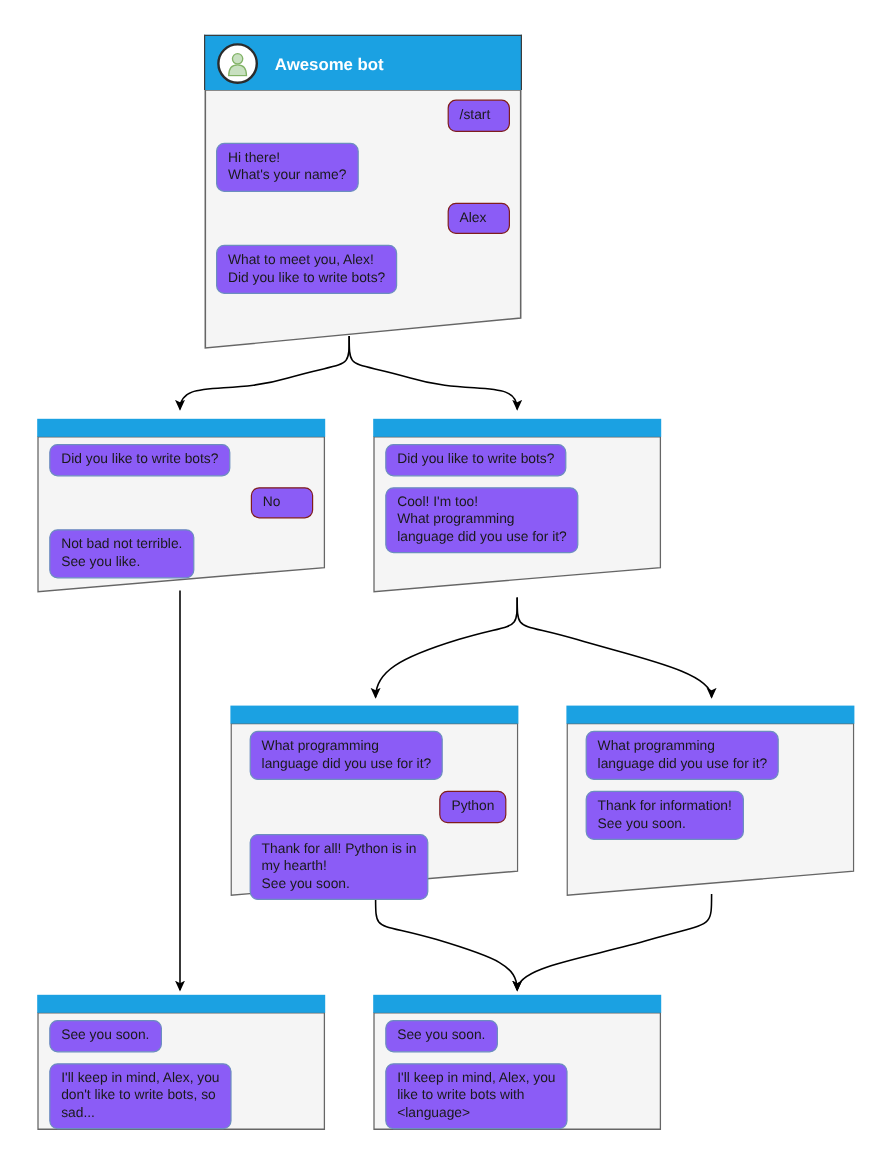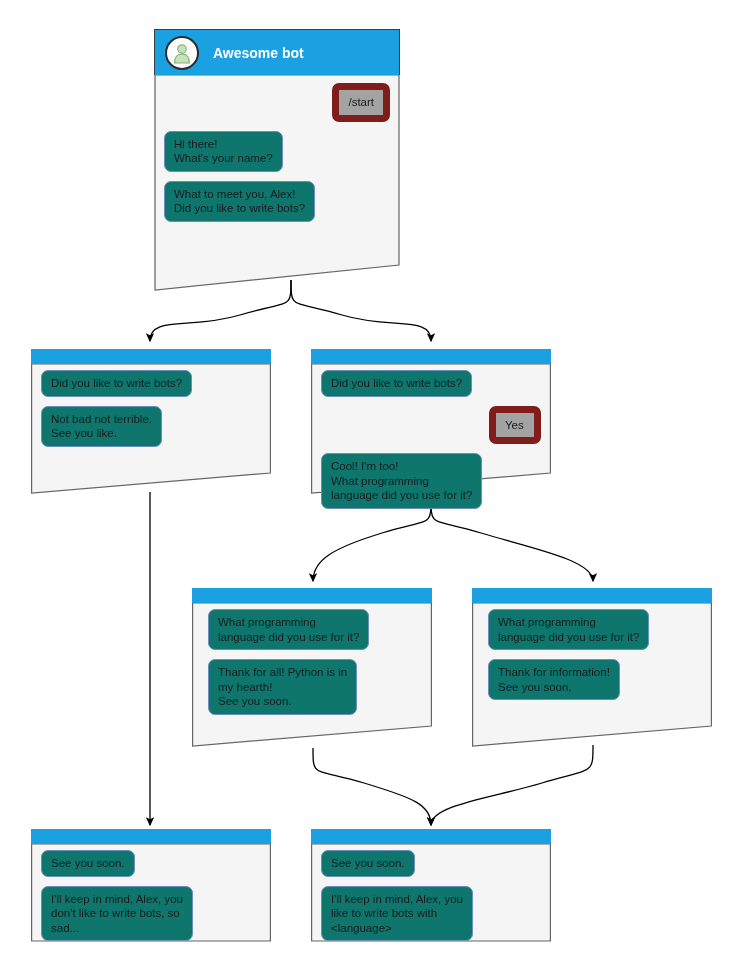--- a/index.html
+++ b/index.html
@@ -109,26 +109,26 @@
     font-size: 11.5px;
     line-height: 14.5px;
     color: #1a1a1a;
     border-radius: 7px;
     padding: 5px 9px;
     box-sizing: border-box;
     white-space: pre-line;
     max-width: 82%;
   }
   .bubble.bot {
-    background: #0f766e;
+    background: #8b5cf6;
     border: 1px solid #6c8ebf;
   }
   .bubble.user {
-    background: #a3a3a3;
-    border: 7px solid #7f1d1d;
+    background: #8b5cf6;
+    border: 1px solid #7f1d1d;
   }
   .bubble.answer {
     min-width: 52px;
     text-align: left;
   }
 </style>
 </head>
 <body>
 
 <div id="canvas">
@@ -148,21 +148,21 @@
 
     <path d="M 431,498 C 431,528 431,518 481,533 C 531,548 593,560 593,581" fill="none" stroke="#000000" stroke-width="1.3" marker-end="url(#arrow)"></path>
 
     <path d="M 150,492 L 150,825" fill="none" stroke="#000000" stroke-width="1.3" marker-end="url(#arrow)"></path>
 
     <path d="M 313,748 C 313,778 313,768 364,783 C 414,798 431,805 431,825" fill="none" stroke="#000000" stroke-width="1.3" marker-end="url(#arrow)"></path>
 
     <path d="M 593,745 C 593,775 593,768 542,783 C 492,798 431,805 431,825" fill="none" stroke="#000000" stroke-width="1.3" marker-end="url(#arrow)"></path>
   </svg>
 
-  <div class="node" style="left:154px; top:29px; width:246px; height:262px;">
+  <div class="node" style="left:170px; top:29px; width:265px; height:262px;">
     <svg class="node-shape" viewBox="0 0 242 262" preserveAspectRatio="none">
       <path d="M1,46 L241,46 L241,236 L1,261 Z" fill="#f5f5f5" stroke="#666666" stroke-width="1.2"></path>
     </svg>
     <div class="node-inner">
       <div class="node-header tall">
         <span class="avatar">
           <svg width="22" height="22" viewBox="0 0 22 22">
             <circle cx="11" cy="7" r="4.3" fill="#c8e0c0" stroke="#82b366" stroke-width="1.1"></circle>
             <path d="M3.6,21 C3.6,14.4 7,12 11,12 C15,12 18.4,14.4 18.4,21 Z" fill="#c8e0c0" stroke="#82b366" stroke-width="1.1"></path>
           </svg>
@@ -170,79 +170,85 @@
         <span class="bot-title">Awesome bot</span>
       </div>
       <div class="chat-body" style="top:46px;">
         <div class="msg-row right">
           <div class="bubble user answer">/start</div>
         </div>
         <div class="msg-row left">
           <div class="bubble bot">Hi there!
 What's your name?</div>
         </div>
+        <div class="msg-row right">
+          <div class="bubble user answer">Alex</div>
+        </div>
         <div class="msg-row left">
           <div class="bubble bot">What to meet you, Alex!
 Did you like to write bots?</div>
         </div>
       </div>
     </div>
   </div>
 
   <div class="node" style="left:31px; top:349px; width:240px; height:146px;">
     <svg class="node-shape" viewBox="0 0 240 146" preserveAspectRatio="none">
       <path d="M0.6,15 L239.4,15 L239.4,124 L0.6,144 Z" fill="#f5f5f5" stroke="#666666" stroke-width="1.2"></path>
     </svg>
     <div class="node-inner">
       <div class="node-header"></div>
       <div class="chat-body" style="top:15px; padding-top:6px;">
         <div class="msg-row left">
           <div class="bubble bot">Did you like to write bots?</div>
         </div>
+        <div class="msg-row right">
+          <div class="bubble user answer">No</div>
+        </div>
         <div class="msg-row left">
           <div class="bubble bot">Not bad not terrible.
 See you like.</div>
         </div>
       </div>
     </div>
   </div>
 
   <div class="node" style="left:311px; top:349px; width:240px; height:146px;">
     <svg class="node-shape" viewBox="0 0 240 146" preserveAspectRatio="none">
       <path d="M0.6,15 L239.4,15 L239.4,124 L0.6,144 Z" fill="#f5f5f5" stroke="#666666" stroke-width="1.2"></path>
     </svg>
     <div class="node-inner">
       <div class="node-header"></div>
       <div class="chat-body" style="top:15px; padding-top:6px;">
         <div class="msg-row left">
           <div class="bubble bot">Did you like to write bots?</div>
         </div>
-        <div class="msg-row right">
-          <div class="bubble user answer">Yes</div>
-        </div>
         <div class="msg-row left">
           <div class="bubble bot">Cool! I'm too!
 What programming
 language did you use for it?</div>
         </div>
       </div>
     </div>
   </div>
 
   <div class="node" style="left:192px; top:588px; width:240px; height:160px;">
     <svg class="node-shape" viewBox="0 0 240 160" preserveAspectRatio="none">
       <path d="M0.6,15 L239.4,15 L239.4,138 L0.6,158 Z" fill="#f5f5f5" stroke="#666666" stroke-width="1.2"></path>
     </svg>
     <div class="node-inner">
       <div class="node-header"></div>
       <div class="chat-body" style="top:15px; padding-top:6px; padding-left:16px;">
         <div class="msg-row left">
           <div class="bubble bot">What programming
 language did you use for it?</div>
         </div>
+        <div class="msg-row right">
+          <div class="bubble user answer">Python</div>
+        </div>
         <div class="msg-row left">
           <div class="bubble bot">Thank for all! Python is in
 my hearth!
 See you soon.</div>
         </div>
       </div>
     </div>
   </div>
 
   <div class="node" style="left:472px; top:588px; width:240px; height:160px;">

